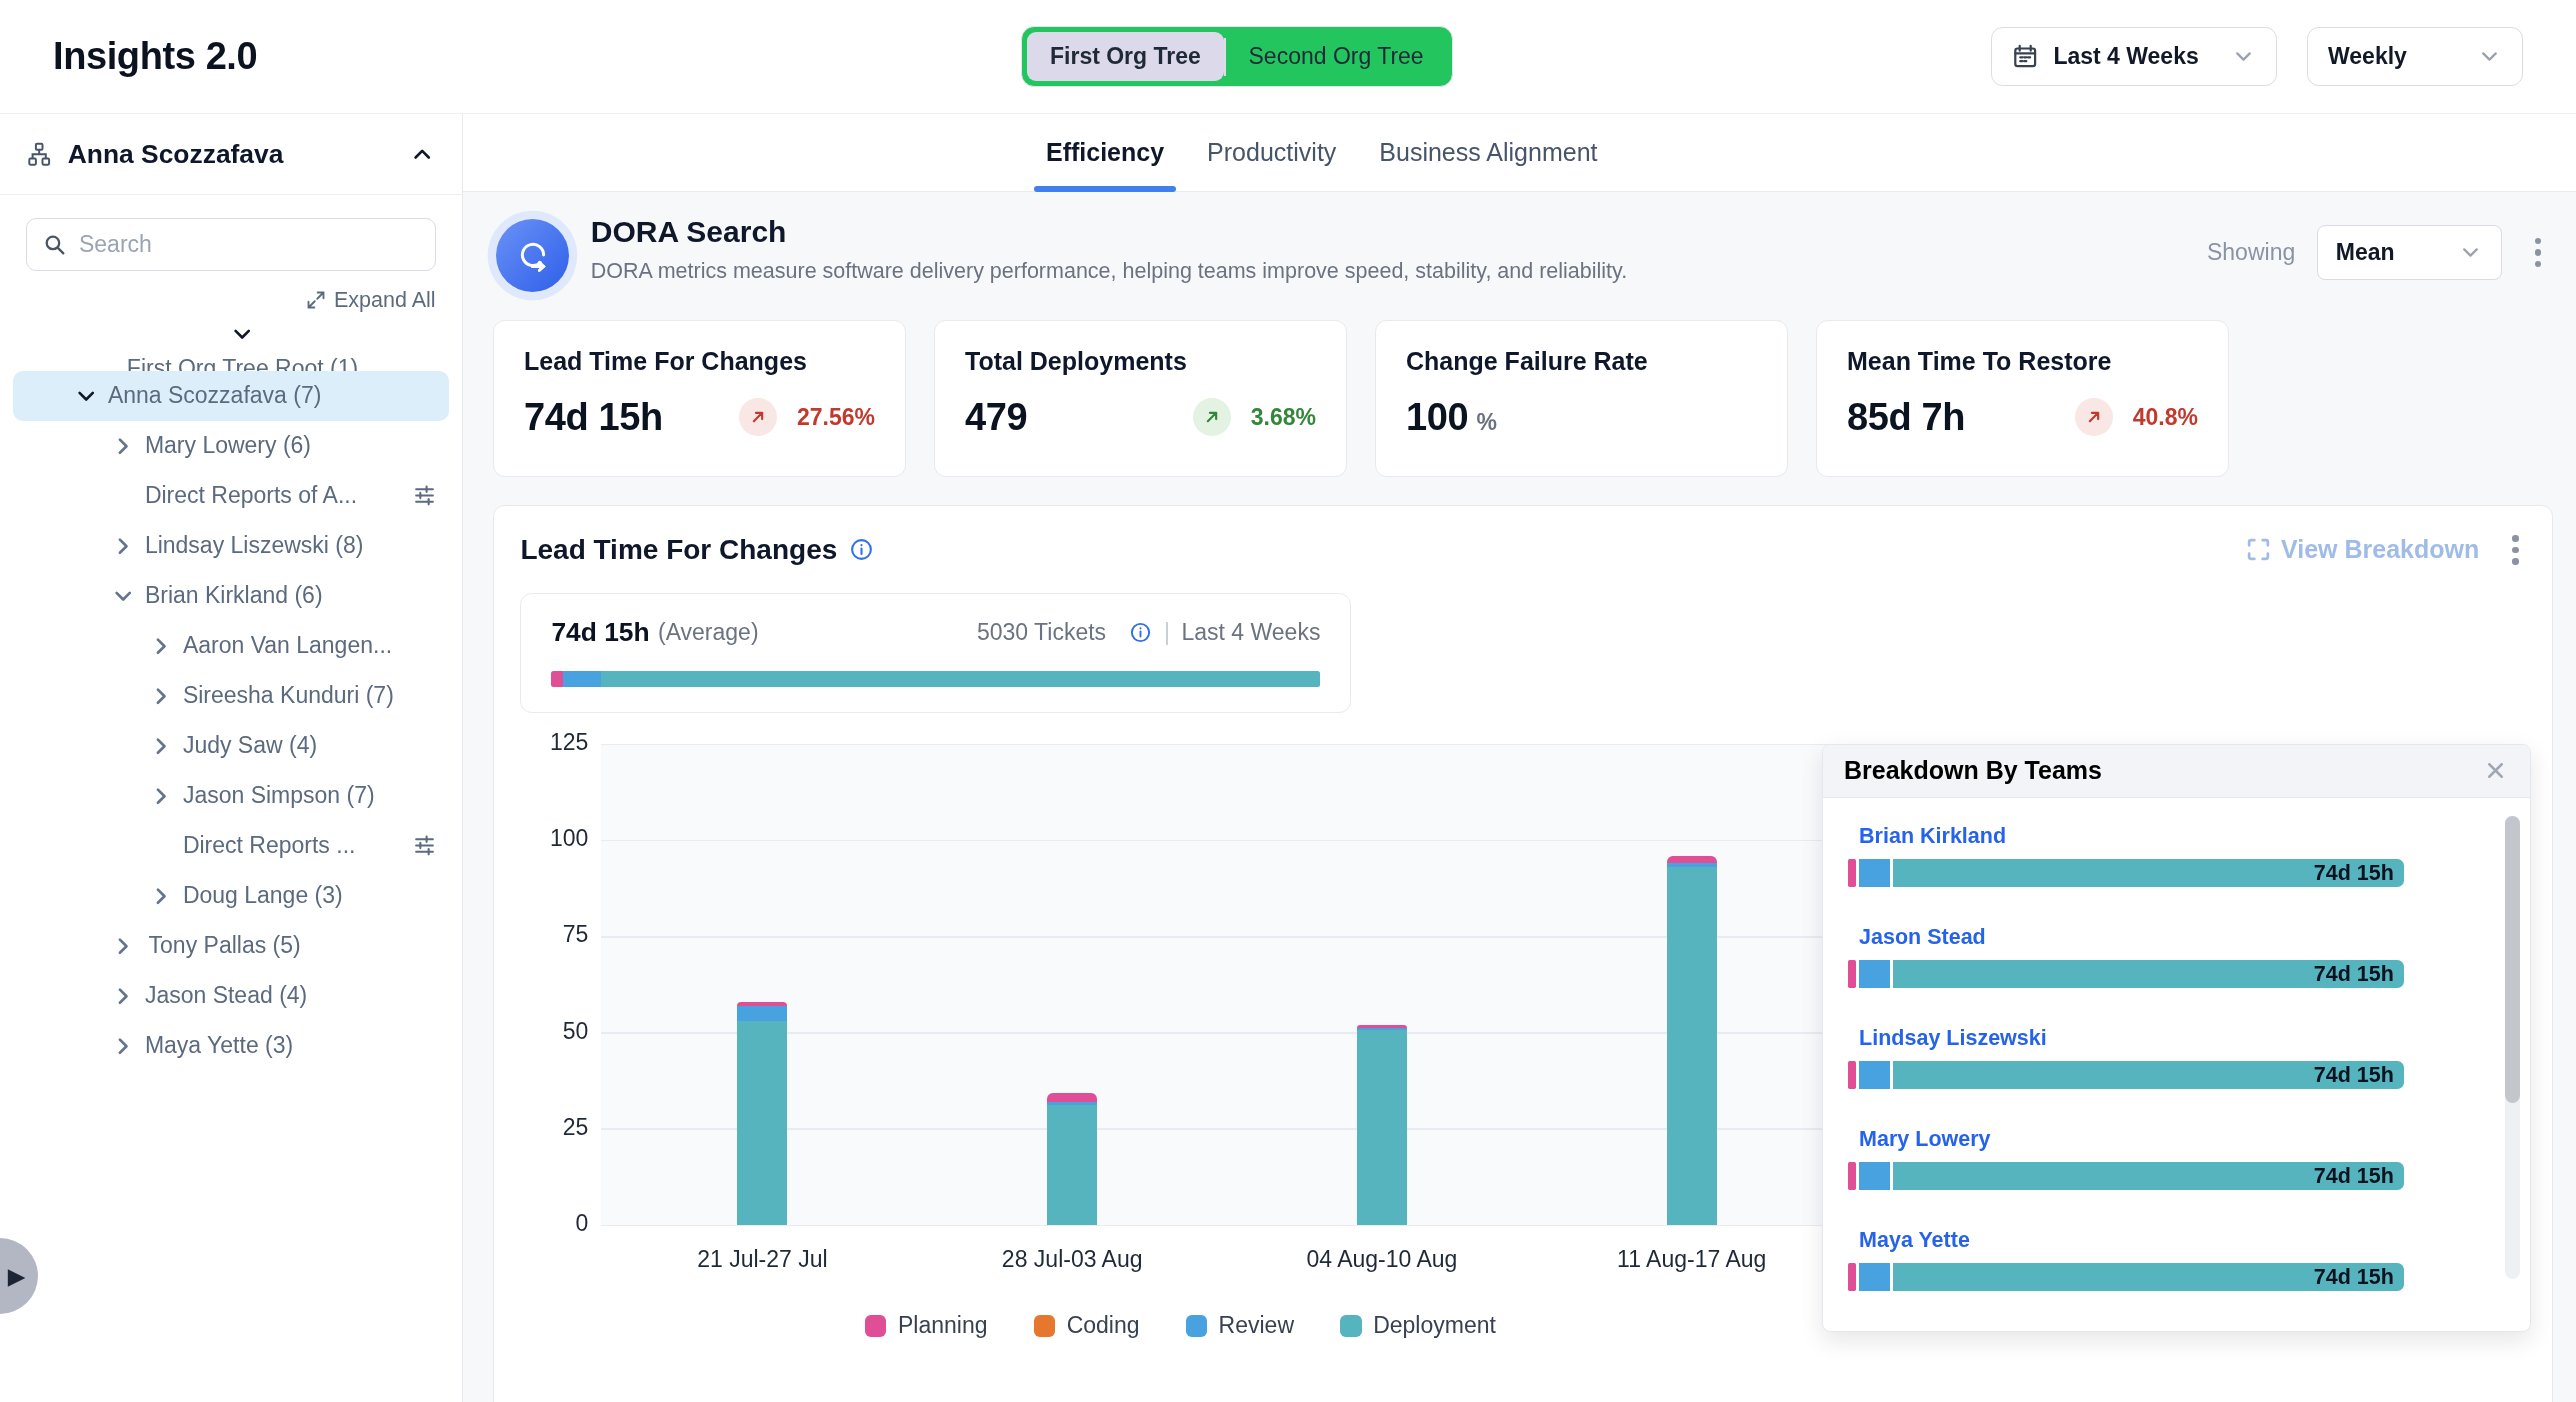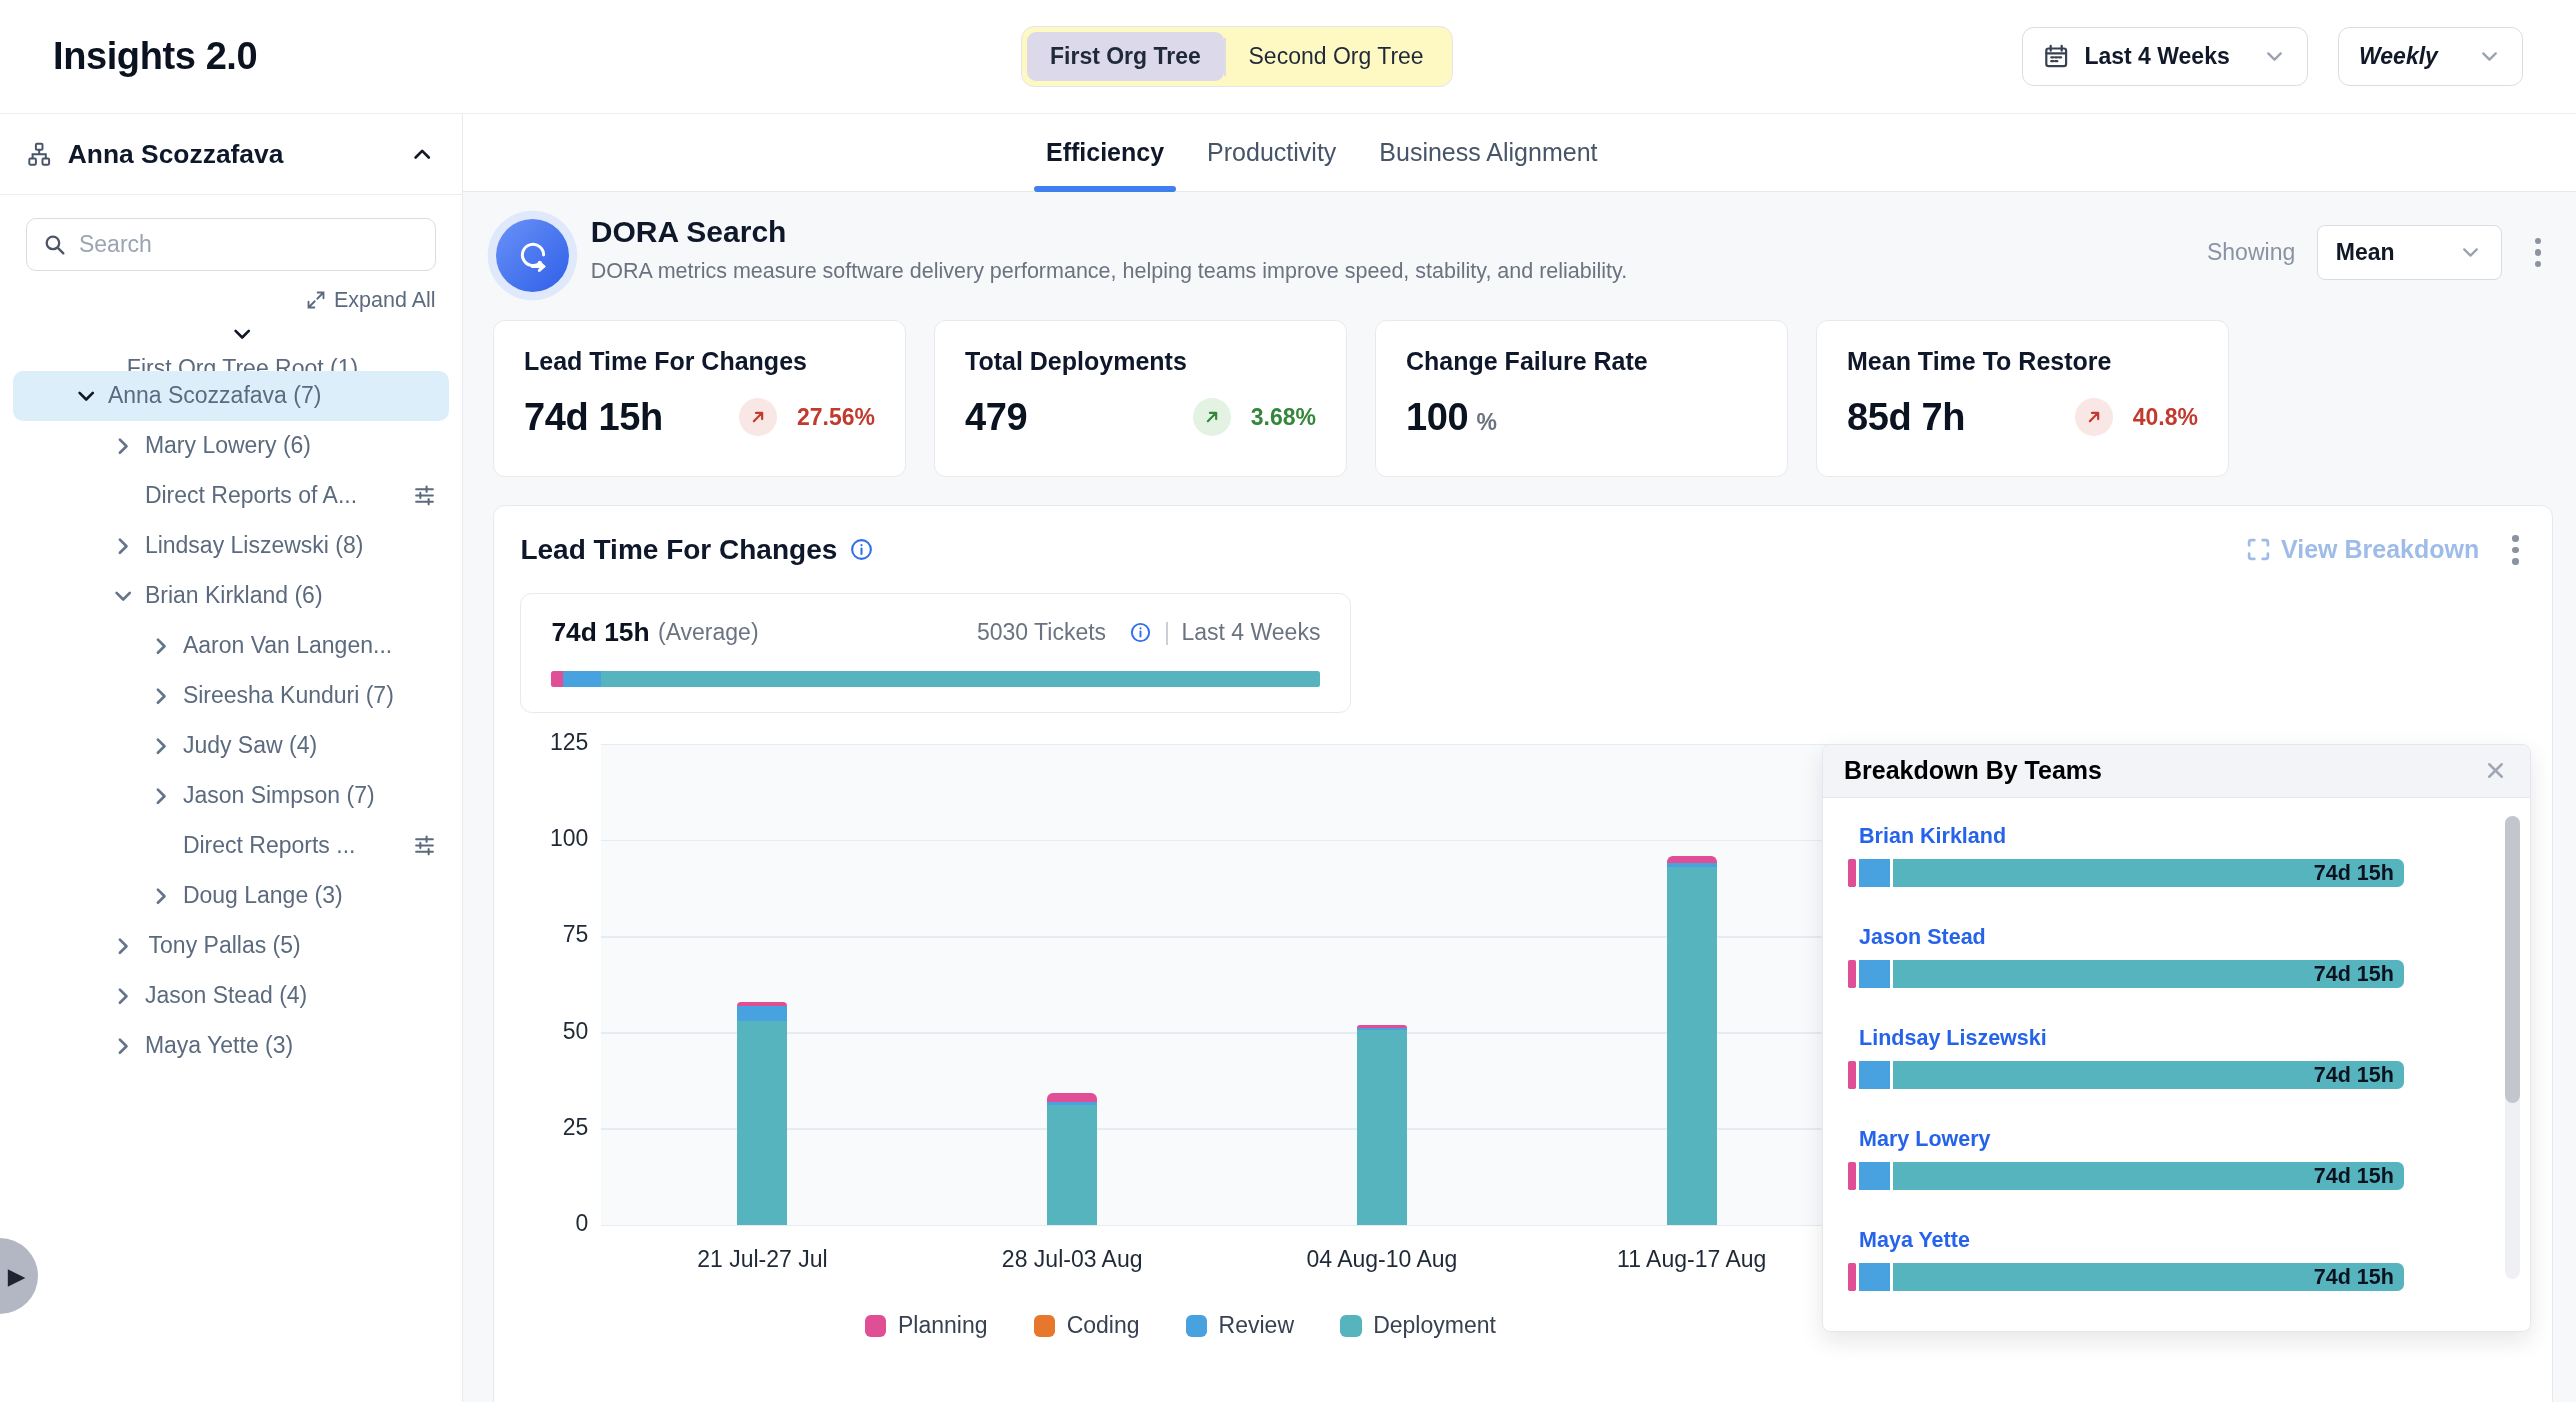--- a/index.html
+++ b/index.html
@@ -2,29 +2,29 @@
 <html style="font-size:13.2px"><head>
 <meta charset="utf-8">
 <style>
   * { margin:0; padding:0; box-sizing:border-box; }
   html,body { width:2576px; height:1403px; overflow:hidden; background:#fff;
     font-family:"Liberation Sans", sans-serif; color:#111827; }
 
   
   .app-header { position:relative; height:114px; display:flex; align-items:center; padding:0 53px; background:#fff; border-bottom:1.7px solid #eceef2; }
   .app-title { font-size:38px; font-weight:800; letter-spacing:-0.4px; color:#0b1220; }
-  .org-toggle { position:absolute; left:1021px; top:26.4px; height:61px; display:flex; align-items:center; padding:5px; border:1.7px solid #e3e5ec; border-radius:13.2px; background:#fef9c3; }
+  .org-toggle { position:absolute; left:1021px; top:26.4px; height:61px; display:flex; align-items:center; padding:5px; border:1.7px solid #e3e5ec; border-radius:13.2px; background:#22c55e; }
   .org-toggle .opt { height:100%; display:flex; align-items:center; padding:0 23px; font-size:23px; color:#1f2937; border-radius:9px; cursor:pointer; white-space:nowrap; }
   .org-toggle .opt.selected { background:#dbd9ea; font-weight:700; }
   .org-toggle .divider { width:1.7px; height:38px; background:#dcdee4; }
   .header-controls { margin-left:auto; display:flex; align-items:center; gap:30px; }
   .select-box { height:59px; display:flex; align-items:center; gap:15px; padding:0 20px; border:1.7px solid #d9dce4; border-radius:11.6px; background:#fff; }
   .select-box .val { font-size:23px; font-weight:600; color:#111827; white-space:nowrap; }
   .select-box.date { width:286px; }
-  .select-box.gran { width:185px;font-style:italic; }
+  .select-box.gran { width:216px; }
   .chev-icon svg { width:25px; height:25px; fill:none; stroke:#9aa2b1; stroke-width:2.2; stroke-linecap:round; stroke-linejoin:round; display:block; }
   .cal-icon svg { width:26.4px; height:26.4px; fill:none; stroke:#374151; stroke-width:2; stroke-linecap:round; display:block; }
 
   
   .sidebar { position:absolute; top:114px; left:0; bottom:0; width:463px; background:#fff; border-right:1.7px solid #e8eaee; }
   .side-user { height:81px; display:flex; align-items:center; gap:15px; padding:0 26.4px; border-bottom:1.7px solid #eceef2; }
   .side-user .name { font-size:26.4px; font-weight:700; color:#0f172a; }
   .side-user .chev { margin-left:auto; color:#111827; }
   .side-user .chev svg, .tree-chev svg { width:26.4px; height:26.4px; fill:none; stroke:currentColor; stroke-width:2.4; stroke-linecap:round; stroke-linejoin:round; display:block; }
   .org-icon svg { width:26.4px; height:26.4px; fill:none; stroke:#475569; stroke-width:1.8; display:block; }

